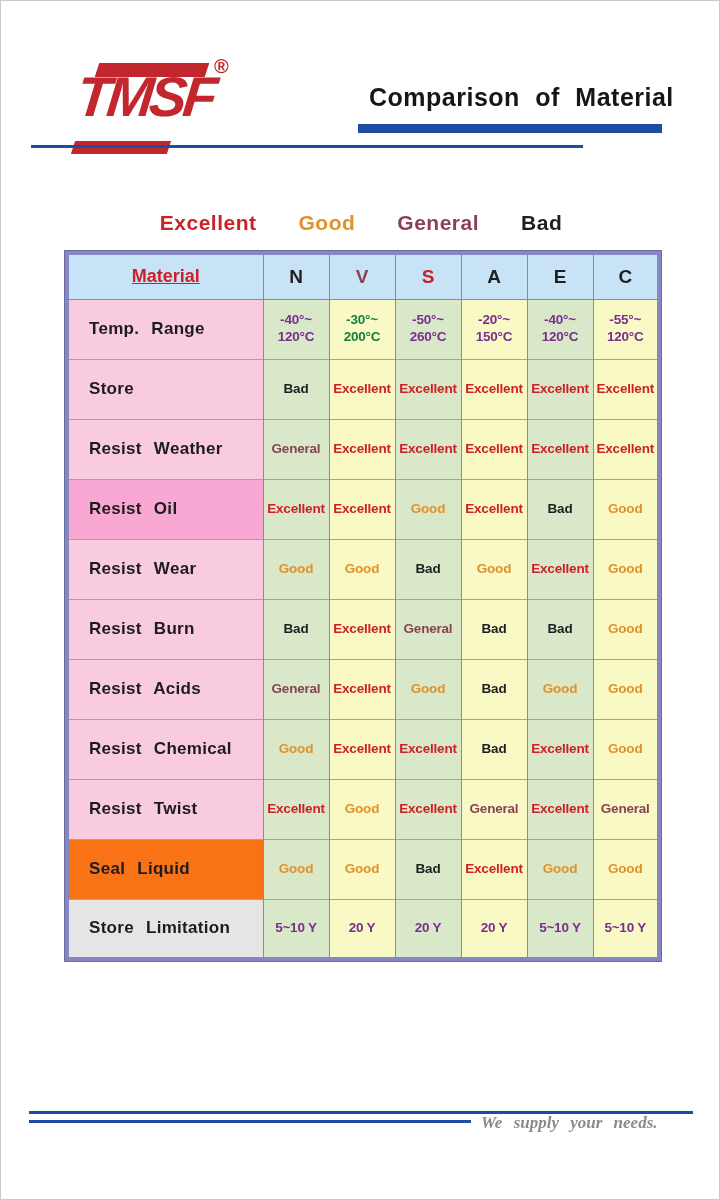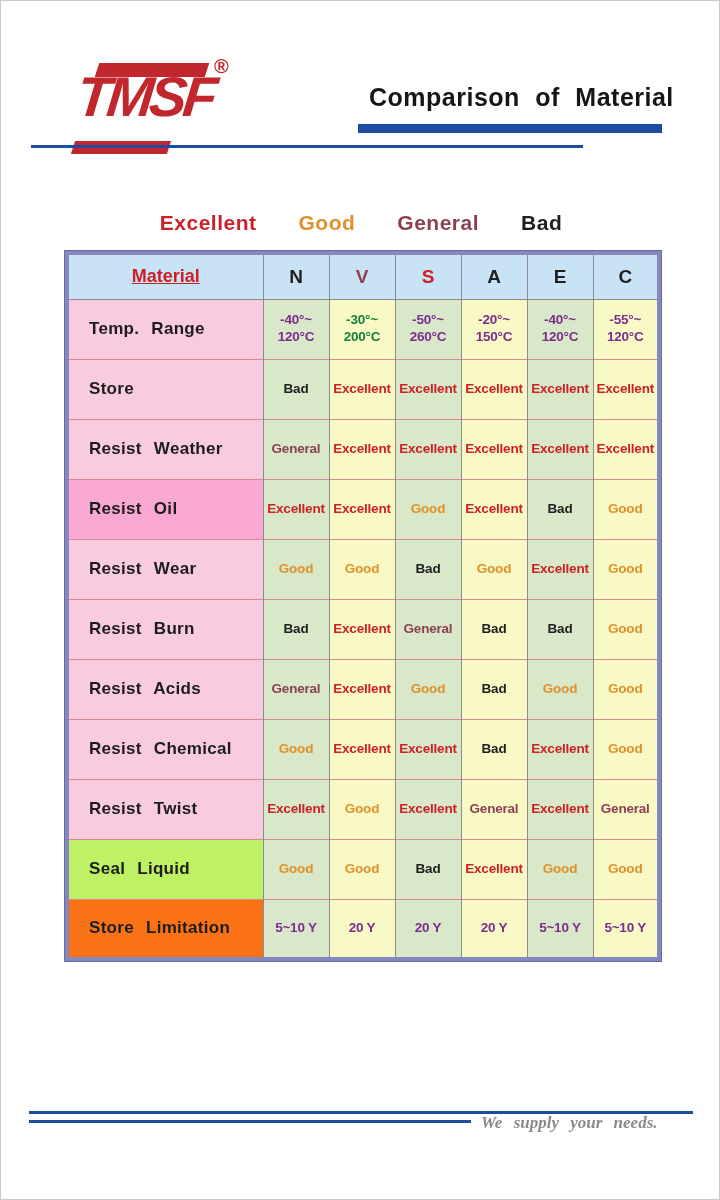--- a/index.html
+++ b/index.html
@@ -255,30 +255,30 @@
         <tr class="data-row">
           <td class="col-label row-label" style="background: rgb(249, 203, 223);">Resist Twist</td>
           <td class="col-data cell-value" style="background: rgb(216, 232, 200); color: rgb(204, 33, 39);">Excellent</td>
           <td class="col-data cell-value" style="background: rgb(249, 249, 197); color: rgb(224, 145, 43);">Good</td>
           <td class="col-data cell-value" style="background: rgb(216, 232, 200); color: rgb(204, 33, 39);">Excellent</td>
           <td class="col-data cell-value" style="background: rgb(249, 249, 197); color: rgb(138, 65, 82);">General</td>
           <td class="col-data cell-value" style="background: rgb(216, 232, 200); color: rgb(204, 33, 39);">Excellent</td>
           <td class="col-data cell-value" style="background: rgb(249, 249, 197); color: rgb(138, 65, 82);">General</td>
         </tr>
         <tr class="data-row">
-          <td class="col-label row-label" style="background: #bef264;">Seal Liquid</td>
-          <td class="col-data cell-value" style="background: rgb(216, 232, 200); color: rgb(224, 145, 43);">Good</td>
-          <td class="col-data cell-value" style="background: rgb(249, 249, 197); color: rgb(224, 145, 43);">Good</td>
-          <td class="col-data cell-value" style="background: rgb(216, 232, 200); color: rgb(31, 31, 31);">Bad</td>
-          <td class="col-data cell-value" style="background: rgb(249, 249, 197); color: rgb(204, 33, 39);">Excellent</td>
-          <td class="col-data cell-value" style="background: rgb(216, 232, 200); color: rgb(224, 145, 43);">Good</td>
-          <td class="col-data cell-value" style="background: rgb(249, 249, 197); color: rgb(224, 145, 43);">Good</td>
-        </tr>
-        <tr class="data-row">
-          <td class="col-label row-label" style="background: #f97316;">Store Limitation</td>
+          <td class="col-label row-label" style="background: #f97316;">Seal Liquid</td>
+          <td class="col-data cell-value" style="background: rgb(216, 232, 200); color: rgb(224, 145, 43);">Good</td>
+          <td class="col-data cell-value" style="background: rgb(249, 249, 197); color: rgb(224, 145, 43);">Good</td>
+          <td class="col-data cell-value" style="background: rgb(216, 232, 200); color: rgb(31, 31, 31);">Bad</td>
+          <td class="col-data cell-value" style="background: rgb(249, 249, 197); color: rgb(204, 33, 39);">Excellent</td>
+          <td class="col-data cell-value" style="background: rgb(216, 232, 200); color: rgb(224, 145, 43);">Good</td>
+          <td class="col-data cell-value" style="background: rgb(249, 249, 197); color: rgb(224, 145, 43);">Good</td>
+        </tr>
+        <tr class="data-row">
+          <td class="col-label row-label" style="background: #e5e5e5;">Store Limitation</td>
           <td class="col-data cell-value" style="background: rgb(216, 232, 200); color: rgb(123, 45, 142);">5~10 Y</td>
           <td class="col-data cell-value" style="background: rgb(249, 249, 197); color: rgb(123, 45, 142);">20 Y</td>
           <td class="col-data cell-value" style="background: rgb(216, 232, 200); color: rgb(123, 45, 142);">20 Y</td>
           <td class="col-data cell-value" style="background: rgb(249, 249, 197); color: rgb(123, 45, 142);">20 Y</td>
           <td class="col-data cell-value" style="background: rgb(216, 232, 200); color: rgb(123, 45, 142);">5~10 Y</td>
           <td class="col-data cell-value" style="background: rgb(249, 249, 197); color: rgb(123, 45, 142);">5~10 Y</td>
         </tr>
       </tbody>
   </table>
 

